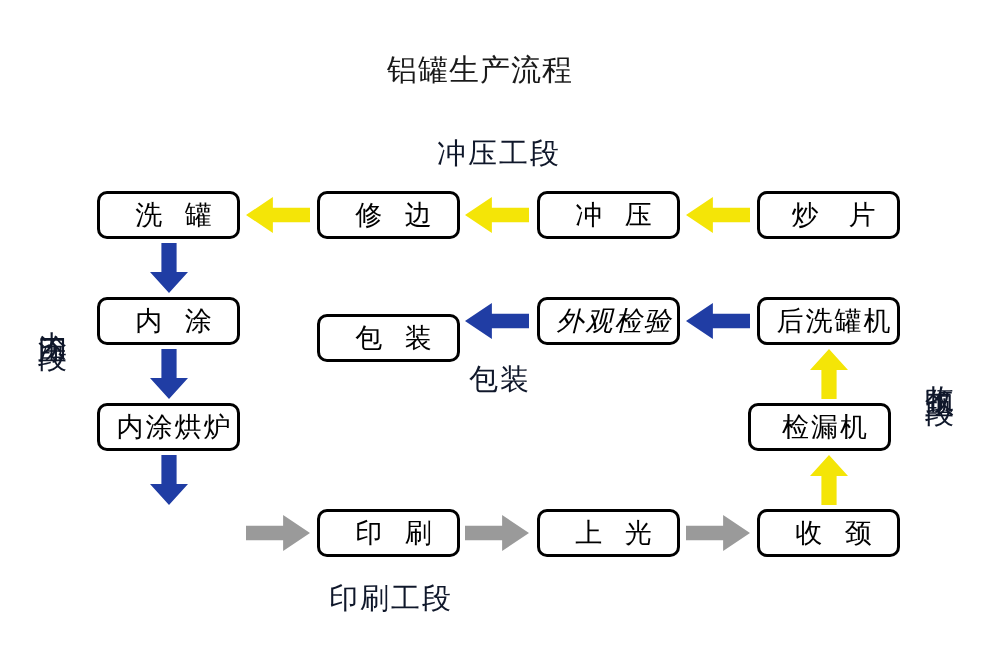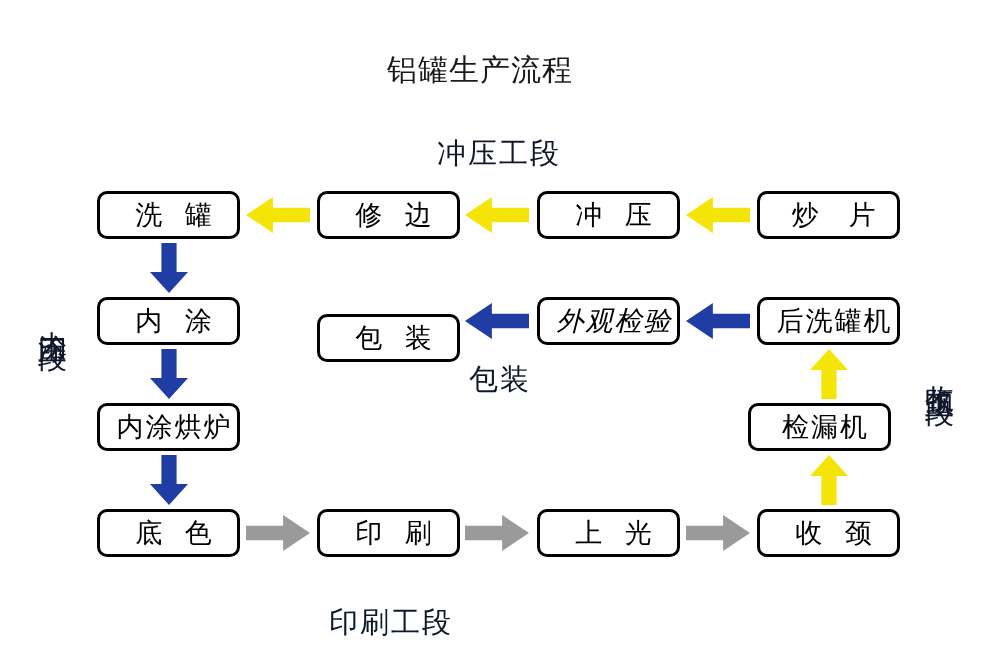--- a/index.html
+++ b/index.html
@@ -62,38 +62,37 @@
 </style>
 </head>
 <body>
 
 <div id="canvas">
 
   <div class="title">铝罐生产流程</div>
 
   <div class="section-label" style="left:437px; top:134px;">冲压工段</div>
   <div class="section-label" style="left:469px; top:360px;text-align:right;">包装</div>
-  <div class="section-label" style="left:329px; top:579px;margin-top:24px;">印刷工段</div>
+  <div class="section-label" style="left:329px; top:579px;">印刷工段</div>
   <div class="section-label vertical" style="left:33px; top:308px;">内涂工段</div>
   <div class="section-label vertical" style="left:920px; top:363px;">收颈工段</div>
 
   <div class="node" style="left:97px; top:191px;">洗 罐</div>
   <div class="node" style="left:317px; top:191px;">修 边</div>
   <div class="node" style="left:537px; top:191px;">冲 压</div>
   <div class="node" style="left:757px; top:191px;font-family:Liberation Mono, monospace;">炒 片</div>
 
   <div class="node" style="left:97px; top:297px;">内 涂</div>
   <div class="node" style="left:317px; top:314px;">包 装</div>
   <div class="node" style="left:537px; top:297px;font-style:italic;">外观检验</div>
   <div class="node" style="left:757px; top:297px;">后洗罐机</div>
 
   <div class="node" style="left:97px; top:403px;">内涂烘炉</div>
   <div class="node" style="left:748px; top:403px;">检漏机</div>
 
-  <div class="node" style="left:97px; top:509px;">底 色</div>
   <div class="node" style="left:317px; top:509px;">印 刷</div>
   <div class="node" style="left:537px; top:509px;">上 光</div>
   <div class="node" style="left:757px; top:509px;">收 颈</div>
 
   <div class="arrow h yellow left" style="left:686px; top:197px;"></div>
   <div class="arrow h yellow left" style="left:465px; top:197px;"></div>
   <div class="arrow h yellow left" style="left:246px; top:197px;"></div>
 
   <div class="arrow v blue down" style="left:150px; top:243px;"></div>
   <div class="arrow v blue down" style="left:150px; top:349px;"></div>

